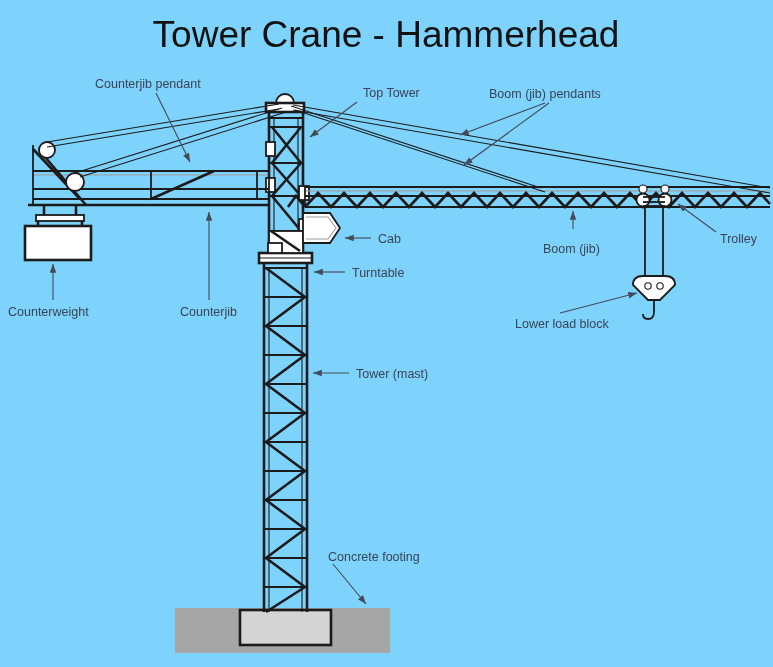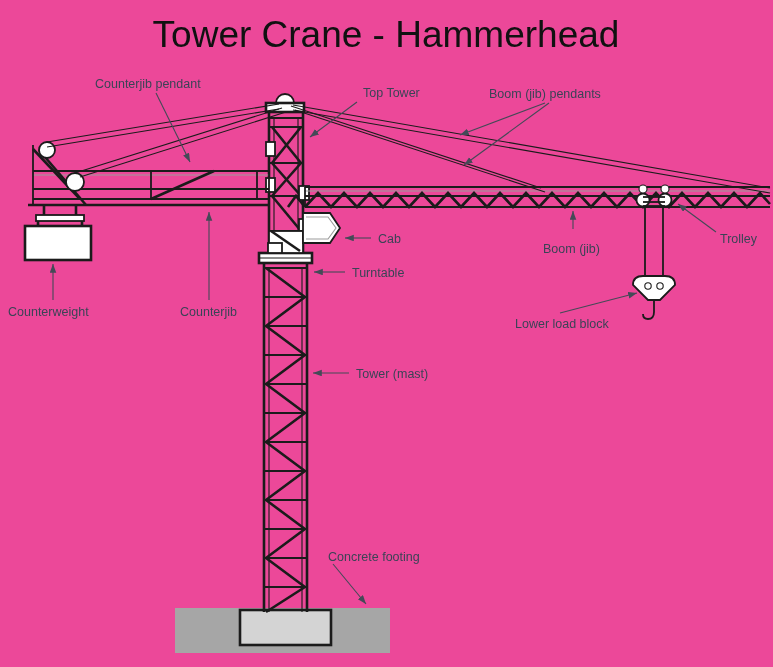--- a/index.html
+++ b/index.html
@@ -10,21 +10,21 @@
   body {
     width: 773px;
     height: 667px;
     overflow: hidden;
     font-family: "Liberation Sans", sans-serif;
   }
   #diagram-root {
     position: relative;
     width: 773px;
     height: 667px;
-    background: #ec4899;
+    background: #7dd3fc;
   }
   svg#crane-svg {
     display: block;
     width: 773px;
     height: 667px;
   }
   .title-text {
     font-family: "Liberation Sans", sans-serif;
     font-size: 37px;
     fill: #111111;

